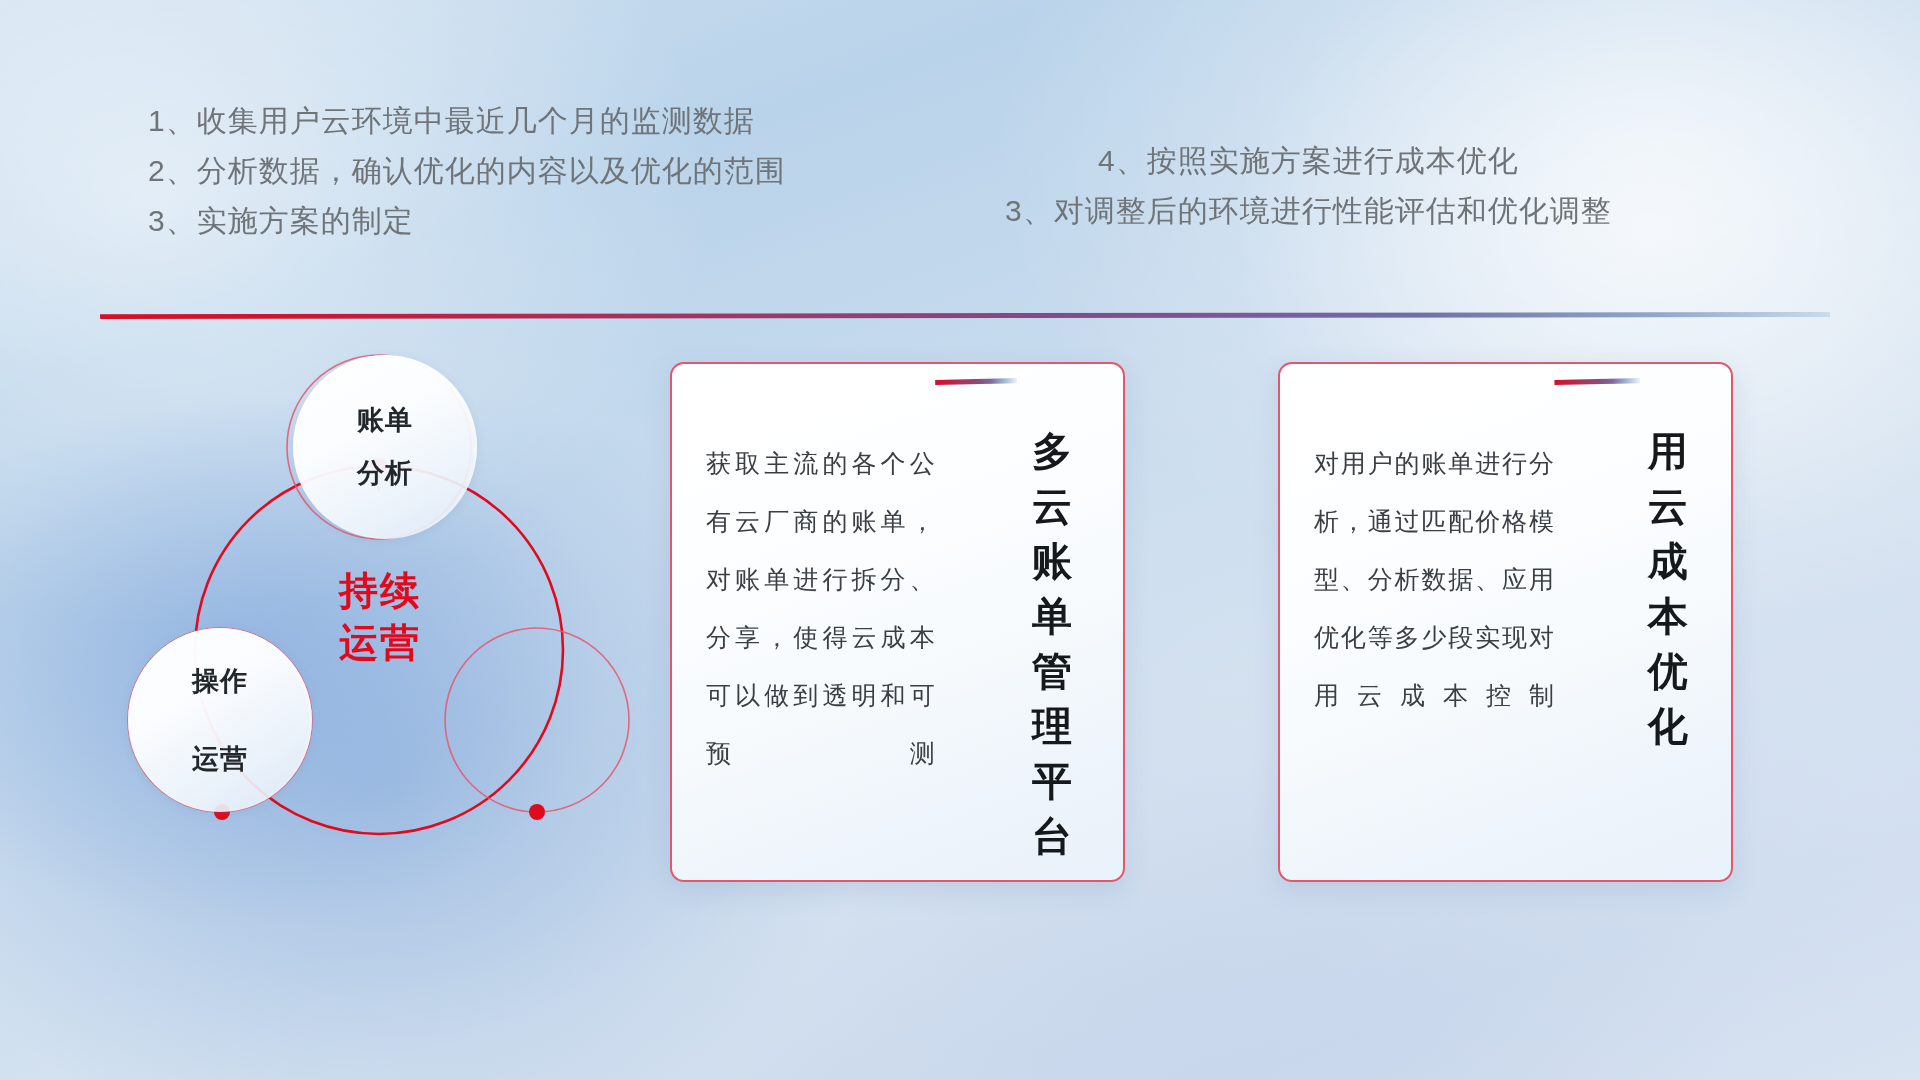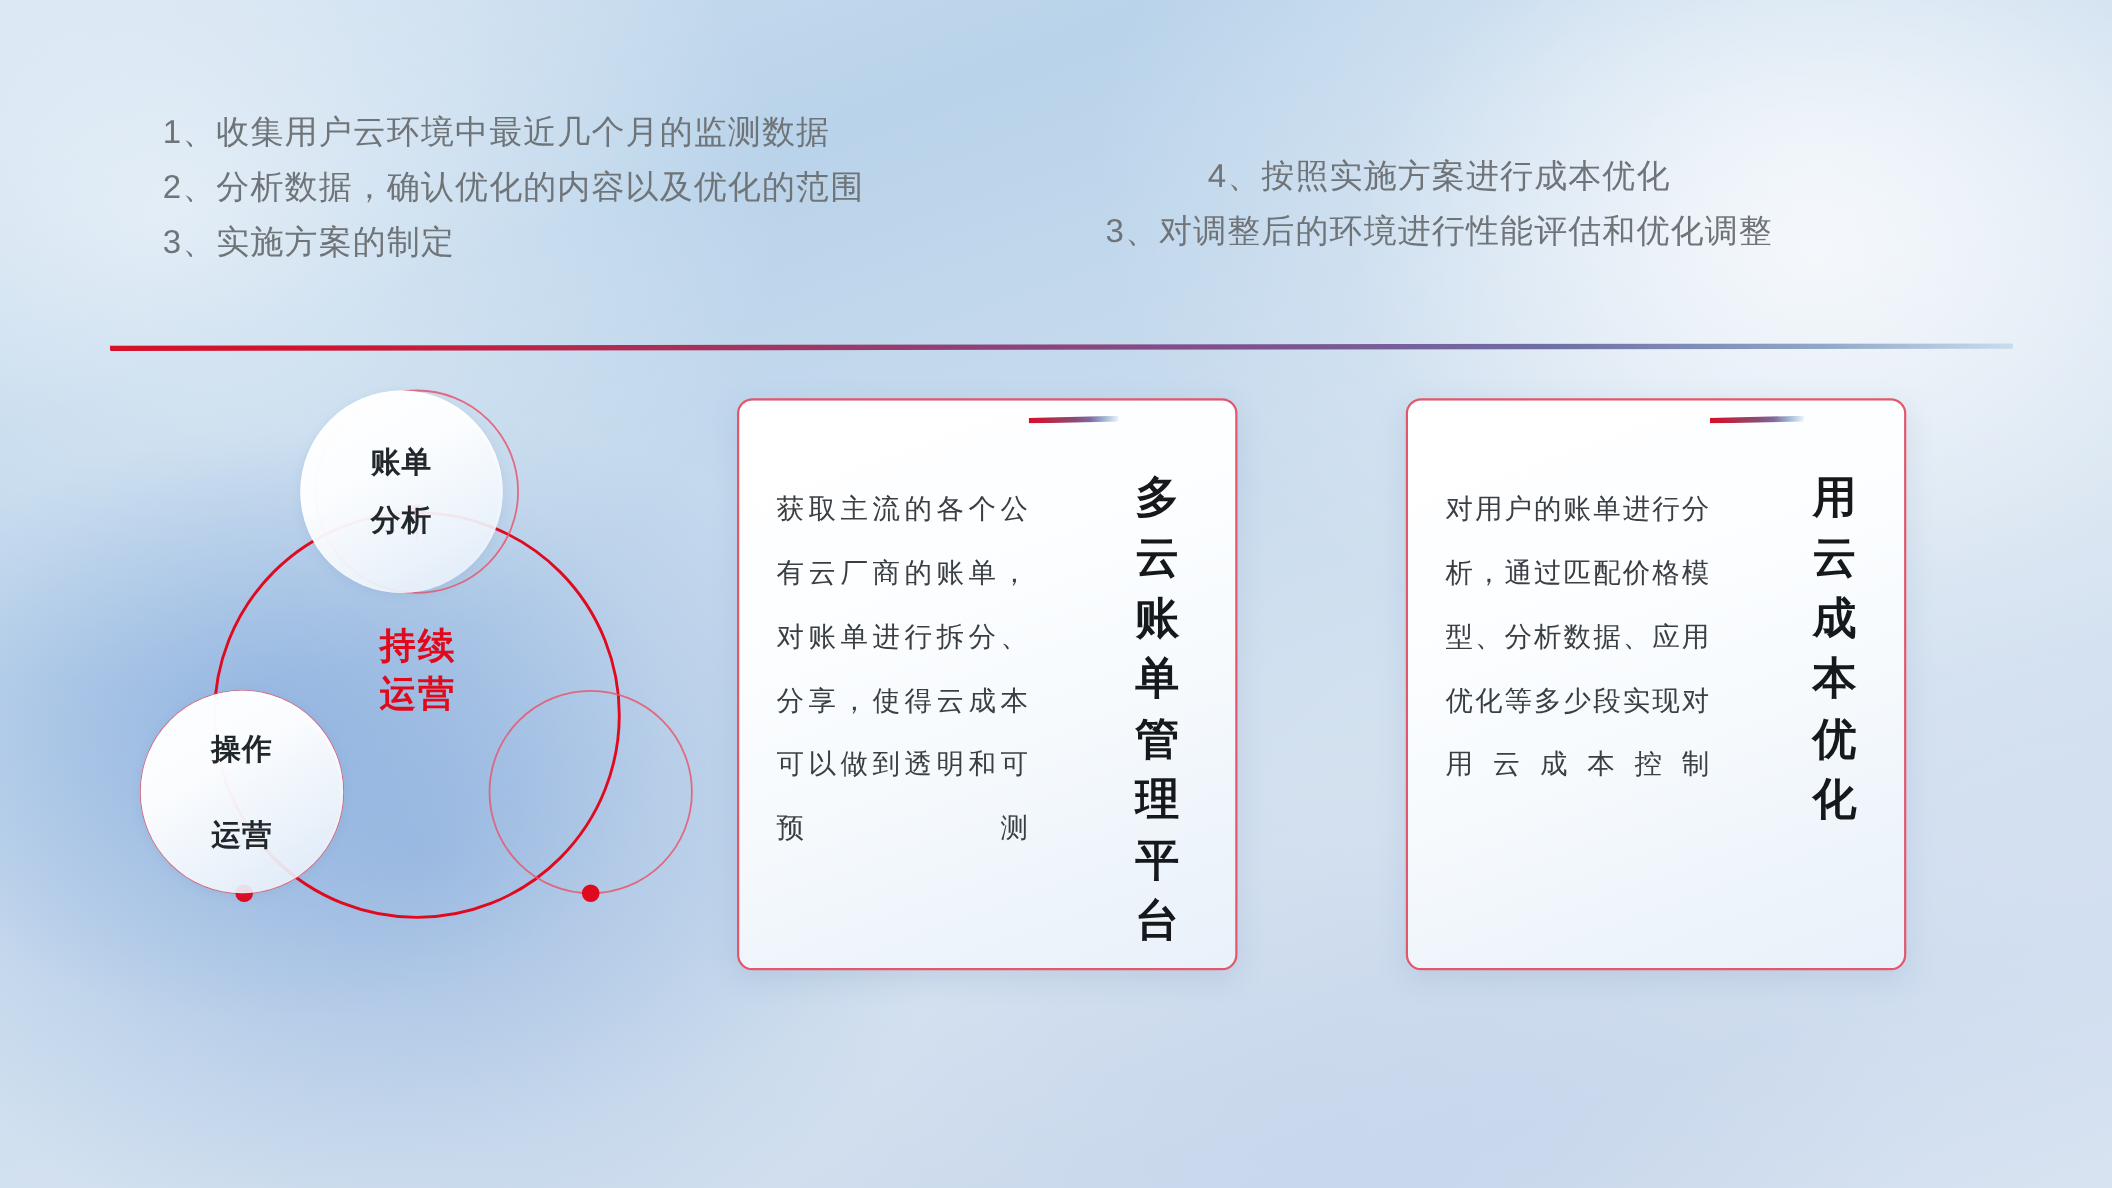--- a/index.html
+++ b/index.html
@@ -97,32 +97,32 @@
     line-height: 1.36;
     letter-spacing: 1px;
     background:
       linear-gradient(150deg, rgba(255,255,255,0.99) 0%, rgba(253,254,255,0.97) 38%,
                       rgba(240,246,252,0.92) 72%, rgba(228,238,250,0.86) 100%);
     box-shadow: inset 0 2px 5px rgba(255,255,255,0.95),
                 0 2px 10px rgba(90,130,180,0.14);
   }
   .bubble span { display: block; }
 
-  .bubble-top   { left: 173px; top: 5px;   width: 184px; height: 184px; gap: 16px; }
+  .bubble-top   { left: 193px; top: 5px;   width: 184px; height: 184px; gap: 16px; }
   .bubble-left  { left: 28px;  top: 278px; width: 184px; height: 184px; gap: 41px; }
   .bubble-right { left: 345px; top: 278px; width: 184px; height: 184px; }
 
   .center-label {
     position: absolute;
     left: 160px;
     top: 215px;
     width: 240px;
     text-align: center;
     color: #e10a1d;
-    font-size: 33px;
+    font-size: 39px;
     font-weight: 800;
     line-height: 1.33;
     letter-spacing: 2px;
     z-index: 3;
   }
   .center-label span { display: block; }
 
   
   .card {
     position: absolute;

